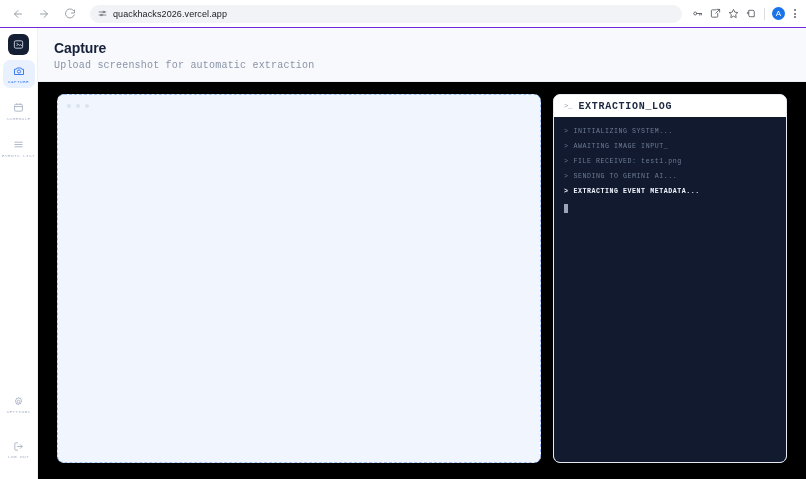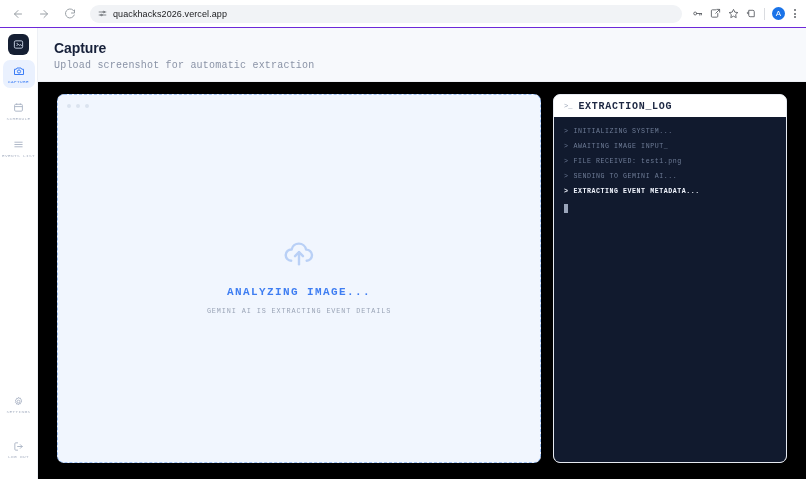--- a/index.html
+++ b/index.html
@@ -351,31 +351,20 @@
       </div>
 
       <div class="content">
 
         <div class="dropzone">
           <div class="dz-dots">
             <i></i>
             <i></i>
             <i></i>
           </div>
-          <div class="dz-inner">
-            <span class="dz-icon">
-              <svg width="34" height="34" viewBox="0 0 24 24" fill="none" stroke="currentColor" stroke-width="1.7" stroke-linecap="round" stroke-linejoin="round">
-                  <path d="M6.5 17.5a4 4 0 0 1 .3-8A5.2 5.2 0 0 1 17 9.6a3.9 3.9 0 0 1 .4 7.9"></path>
-                  <line x1="12" y1="20" x2="12" y2="11.5"></line>
-                  <polyline points="9.2 14.2 12 11.4 14.8 14.2"></polyline>
-                </svg>
-            </span>
-            <div class="dz-title">ANALYZING IMAGE...</div>
-            <div class="dz-sub">GEMINI AI IS EXTRACTING EVENT DETAILS</div>
-          </div>
         </div>
 
         <div class="logpanel">
           <div class="log-header">
             <span class="prompt">&gt;_</span>
             <span class="title">EXTRACTION_LOG</span>
           </div>
           <div class="log-body">
             <div class="log-line">
               <span class="mark">&gt;</span><span>INITIALIZING SYSTEM...</span>

